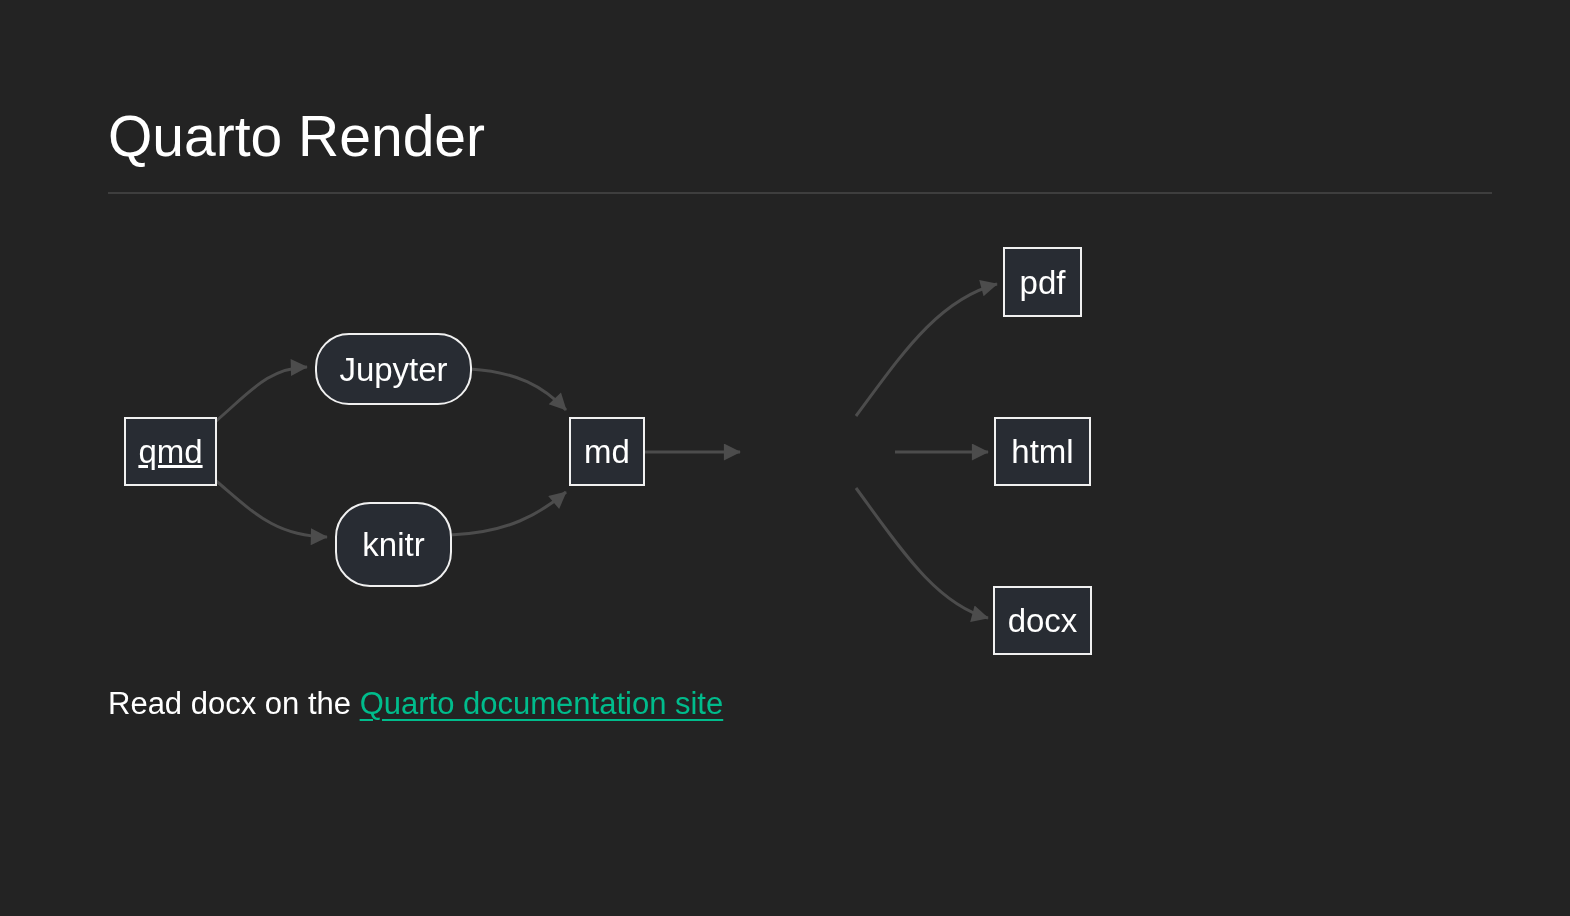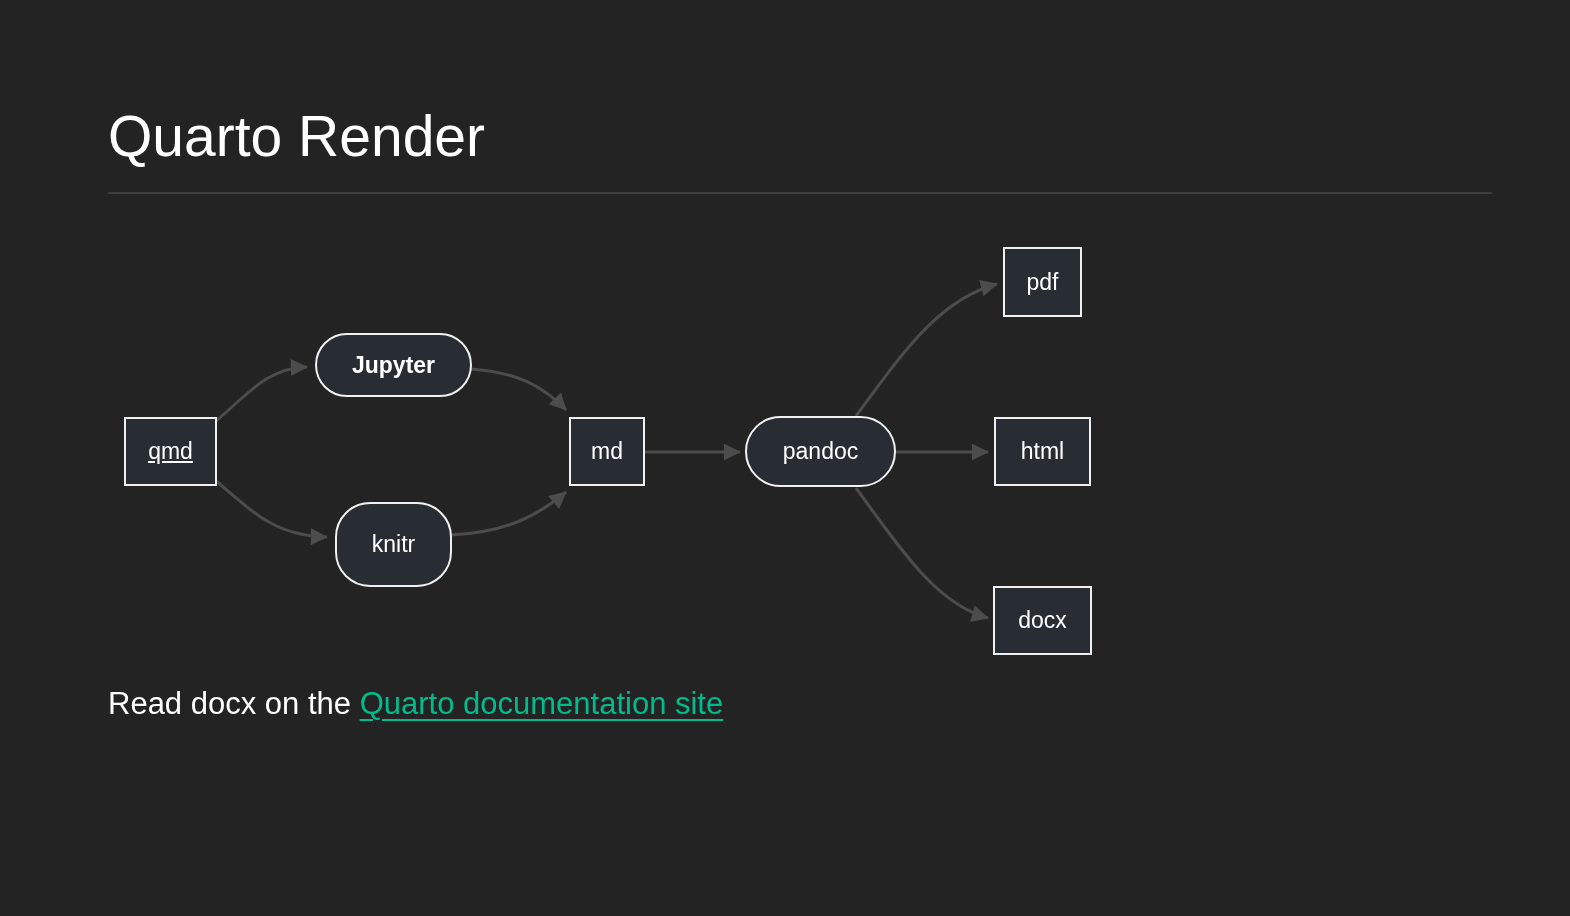--- a/index.html
+++ b/index.html
@@ -62,26 +62,26 @@
   #arrowhead path{ fill:var(--edge); }
   .node{
     position:absolute;
     display:flex;
     align-items:center;
     justify-content:center;
     box-sizing:border-box;
     background:var(--node-fill);
     border:2px solid var(--node-border);
     color:var(--text);
-    font-size:23px;
+    font-size:33px;
     line-height:1;
     white-space:nowrap;
   }
   .n-qmd    {left:124px;  top:417px; width:93px;  height:69px;text-decoration:underline;}
-  .n-jupyter{left:315px;  top:333px; width:157px; height:64px; border-radius:34px;font-weight:bold;}
+  .n-jupyter{left:315px;  top:333px; width:157px; height:72px; border-radius:34px;}
   .n-knitr  {left:335px;  top:502px; width:117px; height:85px; border-radius:35px;}
   .n-md     {left:569px;  top:417px; width:76px;  height:69px;}
   .n-pandoc {left:745px;  top:416px; width:151px; height:71px; border-radius:36px;}
   .n-pdf    {left:1003px; top:247px; width:79px;  height:70px;}
   .n-html   {left:994px;  top:417px; width:97px;  height:69px;}
   .n-docx   {left:993px;  top:586px; width:99px;  height:69px;}
   .readmore{
     position:absolute;
     left:108px;
     top:682px;
@@ -127,23 +127,20 @@
       </div>
     <div class="node n-jupyter">
         <span>Jupyter</span>
       </div>
     <div class="node n-knitr">
         <span>knitr</span>
       </div>
     <div class="node n-md">
         <span>md</span>
       </div>
-    <div class="node n-pandoc">
-        <span>pandoc</span>
-      </div>
     <div class="node n-pdf">
         <span>pdf</span>
       </div>
     <div class="node n-html">
         <span>html</span>
       </div>
     <div class="node n-docx">
         <span>docx</span>
       </div>
   </div>

